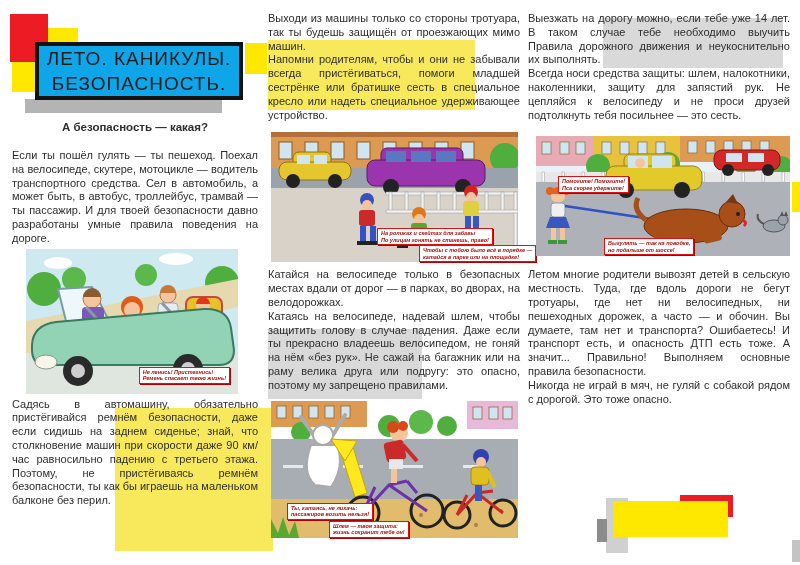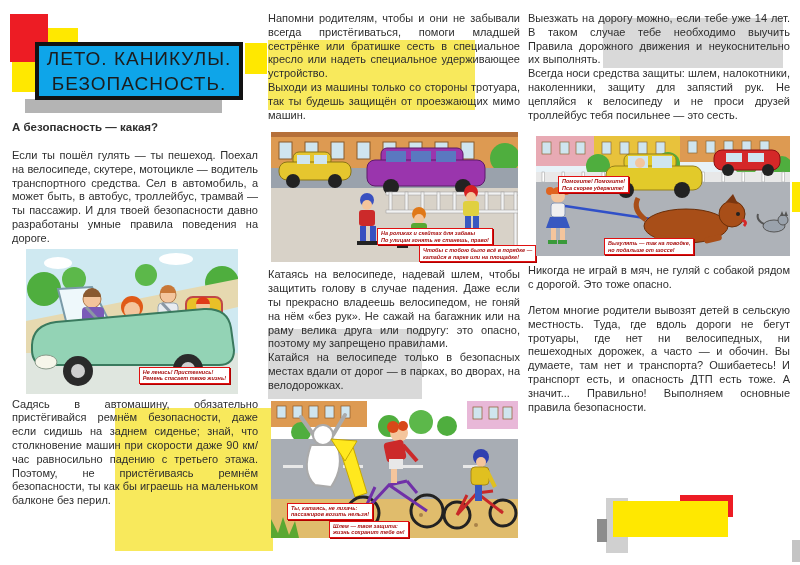--- a/index.html
+++ b/index.html
@@ -2,21 +2,21 @@
 <html><head>
 <meta charset="utf-8">
 <style>
   html,body{margin:0;padding:0;background:#ffffff;}
   .page{position:relative;width:800px;height:565px;background:#ffffff;overflow:hidden;
         font-family:"Liberation Sans",sans-serif;color:#2e2e2e;}
   .decor{position:absolute;}.z1{z-index:1}.z2{z-index:2}
   .col{position:absolute;z-index:2;}
   .para{margin:0;font-size:11px;line-height:13.8px;text-align:justify;}
   .b{font-weight:400;}
-  .heading{font-size:11.5px;font-weight:700;line-height:14px;margin:0;}
+  .heading{font-size:11.5px;font-weight:700;text-align:center;line-height:14px;margin:0;}
   .title-box{position:absolute;left:35px;top:42px;width:200px;height:50px;border:4px solid #121212;
              background:#0ea5e9;z-index:3;display:flex;flex-direction:column;justify-content:center;
              text-align:center;font-size:19px;line-height:25px;letter-spacing:1px;color:#1c1c1c;}
   .illus{position:relative;}
   .illus svg{display:block;}
   .cap{position:absolute;background:#ffffff;border:1.5px solid #e01010;box-shadow:1px 1px 0 #b00000;
        padding:1px 3px;font-size:5.5px;line-height:6.5px;color:#a81010;font-weight:700;
        font-style:italic;white-space:nowrap;z-index:3;}.mt8{margin-top:15px}.mt12{margin-top:12px}
 </style>
 </head>
@@ -91,22 +91,22 @@
       <div class="cap" style="right:8px;bottom:10px;">
         <div>Не ленись! Пристегнись!</div>
         <div>Ремень спасает твою жизнь!</div>
       </div>
     </div>
 
     <p class="para"><span>Садясь в автомашину, обязательно пристёгивайся ремнём безопасности, даже если сидишь на заднем сиденье; знай, что столкновение машин при скорости даже 90 км/час равносильно падению с третьего этажа. Поэтому, не пристёгиваясь ремнём безопасности, ты как бы играешь на маленьком балконе без перил.</span></p>
   </div>
 
   <div class="col" style="left:268px;top:12px;width:252px;">
+    <p class="para"><span>Выходи из машины только со стороны тротуара, так ты будешь защищён от проезжающих мимо машин.</span></p>
     <p class="para"><span>Напомни родителям, чтобы и они не забывали всегда пристёгиваться, помоги младшей сестрёнке или братишке сесть в специальное кресло или надеть специальное удерживающее устройство.</span></p>
-    <p class="para"><span>Выходи из машины только со стороны тротуара, так ты будешь защищён от проезжающих мимо машин.</span></p>
 
     <div class="illus" style="width:247px;height:130px;margin:10px 0 6px 3px;">
       <svg viewBox="0 0 247 130" width="247" height="130">
         <rect width="247" height="130" fill="#d8d2c8"></rect>
         <rect width="247" height="36" fill="#dd9a52"></rect>
         <rect width="247" height="5" fill="#b5703a"></rect>
         <g fill="#cfe5ef" stroke="#8a5a2a">
           <rect x="8" y="10" width="13" height="17"></rect>
             <rect x="34" y="10" width="13" height="17"></rect>
           <rect x="60" y="10" width="13" height="17"></rect>
@@ -170,22 +170,22 @@
       <div class="cap" style="left:106px;top:96px;">
         <div>На роликах и скейтах для забавы</div>
         <div>По улицам гонять не станешь, право!</div>
       </div>
       <div class="cap" style="left:148px;top:113px;">
         <div>Чтобы с тобою было всё в порядке —</div>
         <div>катайся в парке или на площадке!</div>
       </div>
     </div>
 
+    <p class="para"><span>Катайся на велосипеде только в безопасных местах вдали от дорог — в парках, во дворах, на велодорожках.</span></p>
     <p class="para"><span>Катаясь на велосипеде, надевай шлем, чтобы защитить голову в случае падения. Даже если ты прекрасно владеешь велосипедом, не гоняй на нём «без рук». Не сажай на багажник или на раму велика друга или подругу: </span><span class="b">это опасно</span><span>, поэтому му запрещено правилами.</span></p>
-    <p class="para"><span>Катайся на велосипеде только в безопасных местах вдали от дорог — в парках, во дворах, на велодорожках.</span></p>
 
     <div class="illus" style="width:247px;height:137px;margin:8px 0 0 3px;">
       <svg viewBox="0 0 247 137" width="247" height="137">
         <rect width="247" height="137" fill="#ffffff"></rect>
         <rect x="0" y="0" width="96" height="26" fill="#dd9a52"></rect>
         <rect x="196" y="0" width="51" height="28" fill="#e8b8d8"></rect>
         <g fill="#cfe5ef" stroke="#8a5a2a" stroke-width="0.7">
           <rect x="6" y="5" width="9" height="12"></rect>
             <rect x="22" y="5" width="9" height="12"></rect>
           <rect x="38" y="5" width="9" height="12"></rect>
@@ -254,21 +254,21 @@
       </div>
       <div class="cap" style="left:58px;top:120px;">
         <div>Шлем — твоя защита:</div>
         <div>жизнь сохранит тебе он!</div>
       </div>
     </div>
   </div>
 
   <div class="col" style="left:528px;top:12px;width:262px;">
     <p class="para"><span>Выезжать на дорогу можно, если тебе уже 14 лет. В таком случае тебе необходимо выучить </span><span class="b">Правила дорожного движения</span><span> и неукоснительно их выполнять.</span></p>
-    <p class="para"><span>Всегда носи средства защиты: шлем, налокотники, наколенники, защиту для запястий рук. Не цепляйся к велосипеду и не проси друзей троллейбус тебя посильнее — </span><span class="b">это сесть.</span></p>
+    <p class="para"><span>Всегда носи средства защиты: шлем, налокотники, наколенники, защиту для запястий рук. Не цепляйся к велосипеду и не проси друзей подтолкнуть тебя посильнее — </span><span class="b">это сесть.</span></p>
 
     <div class="illus" style="width:254px;height:120px;margin:14px 0 8px 8px;">
       <svg viewBox="0 0 254 120" width="254" height="120">
         <rect width="254" height="120" fill="#e8f2f8"></rect>
         <rect x="0" y="0" width="58" height="30" fill="#e8aab4"></rect>
         <rect x="58" y="0" width="86" height="32" fill="#e8c23c"></rect>
         <rect x="144" y="0" width="110" height="26" fill="#dd9a52"></rect>
         <g fill="#cfe5ef" stroke="#8a6a3a" stroke-width="0.7">
           <rect x="6" y="6" width="9" height="12"></rect>
             <rect x="24" y="6" width="9" height="12"></rect>
@@ -344,17 +344,17 @@
       <div class="cap" style="left:22px;top:40px;">
         <div>Помогите! Помогите!</div>
         <div>Пса скорее удержите!</div>
       </div>
       <div class="cap" style="left:68px;top:102px;">
         <div>Выгулять — так на поводке,</div>
         <div>но подальше от шоссе!</div>
       </div>
     </div>
 
+    <p class="para mt12"><span>Летом многие родители вывозят детей в сельскую местность. Туда, где вдоль дороги не бегут тротуары, где нет ни велосипедных, ни пешеходных дорожек, а часто — и обочин. Вы думаете, там нет и транспорта? Ошибаетесь! И транспорт есть, и опасность ДТП есть тоже. А значит... Правильно! </span><span class="b">Выполняем основные правила безопасности.</span></p>
     <p class="para"><span>Никогда не играй в мяч, не гуляй с собакой рядом с дорогой. </span><span class="b">Это тоже опасно.</span></p>
-    <p class="para mt12"><span>Летом многие родители вывозят детей в сельскую местность. Туда, где вдоль дороги не бегут тротуары, где нет ни велосипедных, ни пешеходных дорожек, а часто — и обочин. Вы думаете, там нет и транспорта? Ошибаетесь! И транспорт есть, и опасность ДТП есть тоже. А значит... Правильно! </span><span class="b">Выполняем основные правила безопасности.</span></p>
   </div>
 
 </div>
 
 </body></html>

